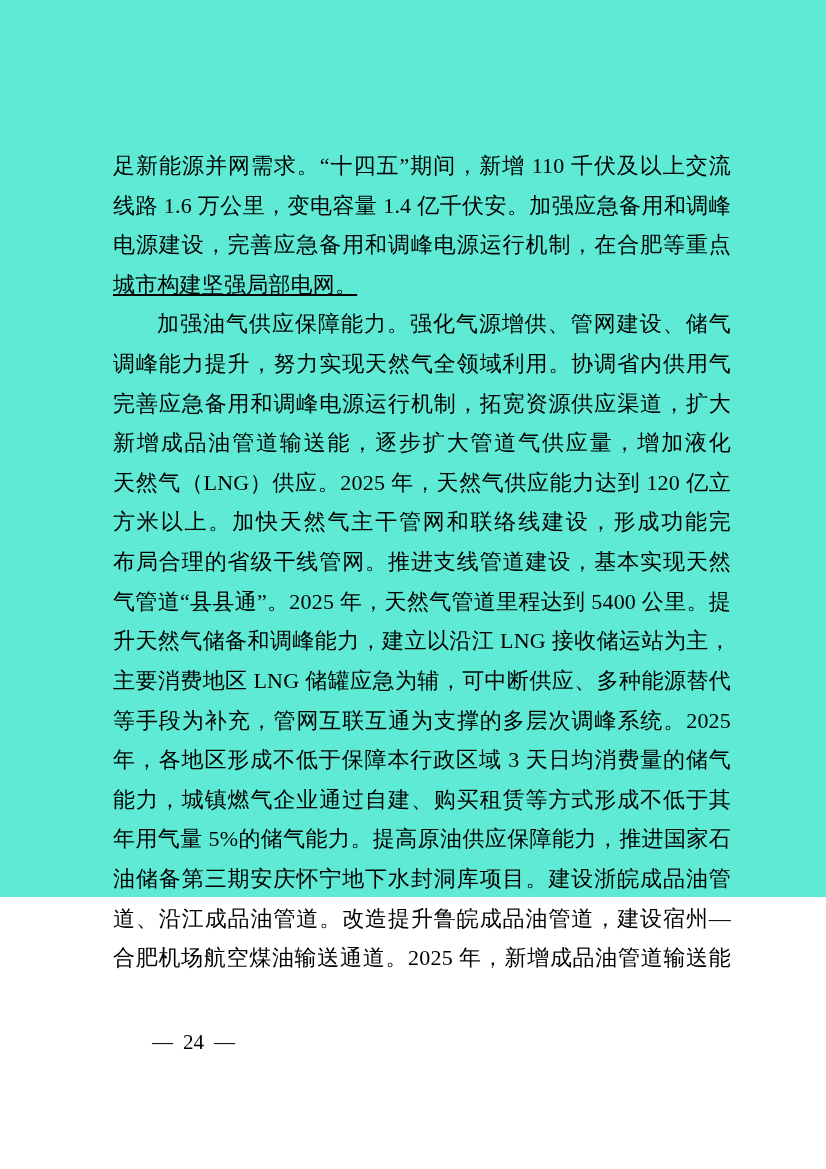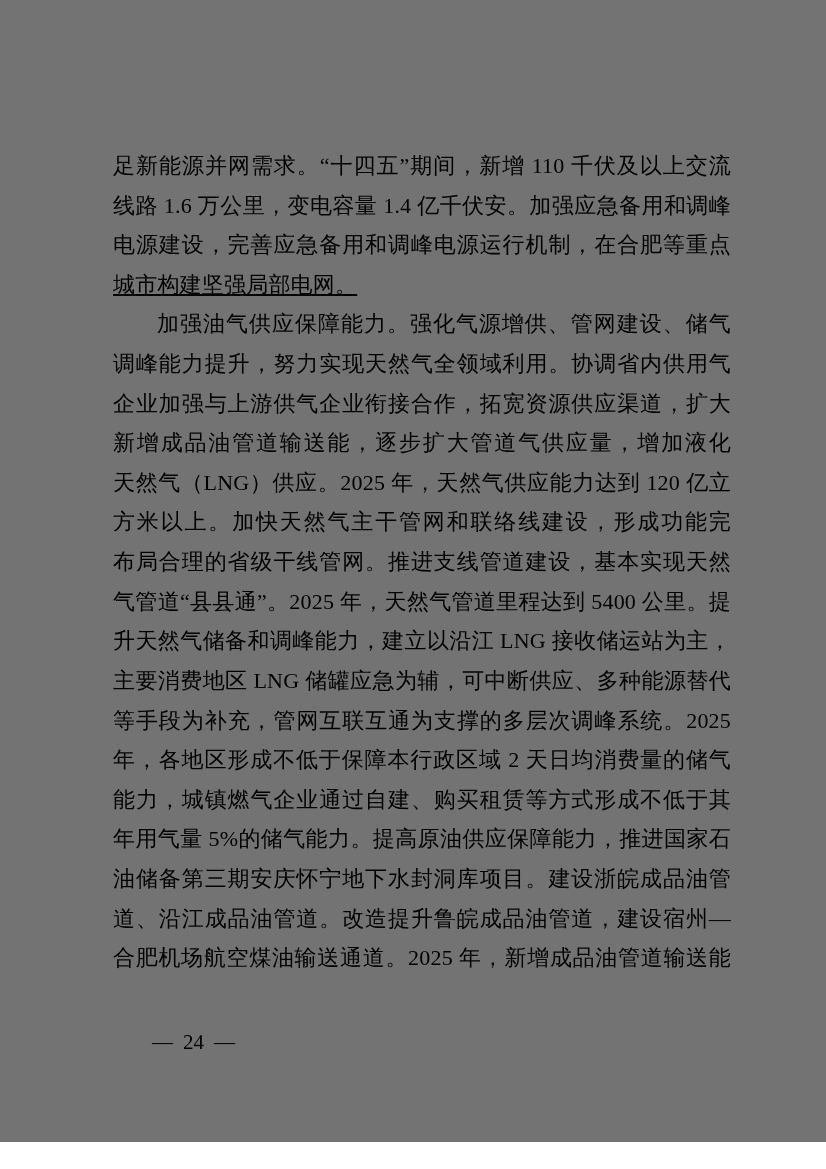--- a/index.html
+++ b/index.html
@@ -12,22 +12,22 @@
     background: #ffffff;
     position: relative;
     color: #000000;
     font-family: "Liberation Serif", "DejaVu Serif", serif;
     overflow: hidden;
   }
   .page {
     position: absolute;
     left: 0; top: 0;
     width: 826px;
-    height: 1142px;
-    background: #737373;
+    height: 897px;
+    background: #5eead4;
   }
   .text-block {
     position: absolute;
     left: 113px;
     top: 146px;
     width: 618px;
   }
   .line {
     font-size: 22px;
     height: 39.62px;
@@ -72,30 +72,30 @@
 
 <div class="page">
 
   <div class="text-block" id="text-block">
       <div class="line">足新能源并网需求。“十四五”期间，新增 110 千伏及以上交流</div>
       <div class="line">线路 1.6 万公里，变电容量 1.4 亿千伏安。加强应急备用和调峰</div>
       <div class="line">电源建设，完善应急备用和调峰电源运行机制，在合肥等重点</div>
       <div class="line para-end">城市构建坚强局部电网。</div>
       <div class="line indent"><span class="lead-bold">加强油气供应保障能力。</span>强化气源增供、管网建设、储气</div>
       <div class="line">调峰能力提升，努力实现天然气全领域利用。协调省内供用气</div>
-      <div class="line">企业加强与上游供气企业衔接合作，拓宽资源供应渠道，扩大</div>
+      <div class="line">完善应急备用和调峰电源运行机制，拓宽资源供应渠道，扩大</div>
       <div class="line">新增成品油管道输送能，逐步扩大管道气供应量，增加液化</div>
       <div class="line">天然气（LNG）供应。2025 年，天然气供应能力达到 120 亿立</div>
       <div class="line">方米以上。加快天然气主干管网和联络线建设，形成功能完备、</div>
       <div class="line">布局合理的省级干线管网。推进支线管道建设，基本实现天然</div>
       <div class="line">气管道“县县通”。2025 年，天然气管道里程达到 5400 公里。提</div>
       <div class="line">升天然气储备和调峰能力，建立以沿江 LNG 接收储运站为主，</div>
       <div class="line">主要消费地区 LNG 储罐应急为辅，可中断供应、多种能源替代</div>
       <div class="line">等手段为补充，管网互联互通为支撑的多层次调峰系统。2025</div>
-      <div class="line">年，各地区形成不低于保障本行政区域 2 天日均消费量的储气</div>
+      <div class="line">年，各地区形成不低于保障本行政区域 3 天日均消费量的储气</div>
       <div class="line">能力，城镇燃气企业通过自建、购买租赁等方式形成不低于其</div>
       <div class="line">年用气量 5%的储气能力。提高原油供应保障能力，推进国家石</div>
       <div class="line">油储备第三期安庆怀宁地下水封洞库项目。建设浙皖成品油管</div>
       <div class="line">道、沿江成品油管道。改造提升鲁皖成品油管道，建设宿州—</div>
       <div class="line">合肥机场航空煤油输送通道。2025 年，新增成品油管道输送能</div>
     </div>
 
   <div class="footer">
     <span class="dash">—</span><span class="page-num">24</span><span class="dash">—</span>
   </div>

